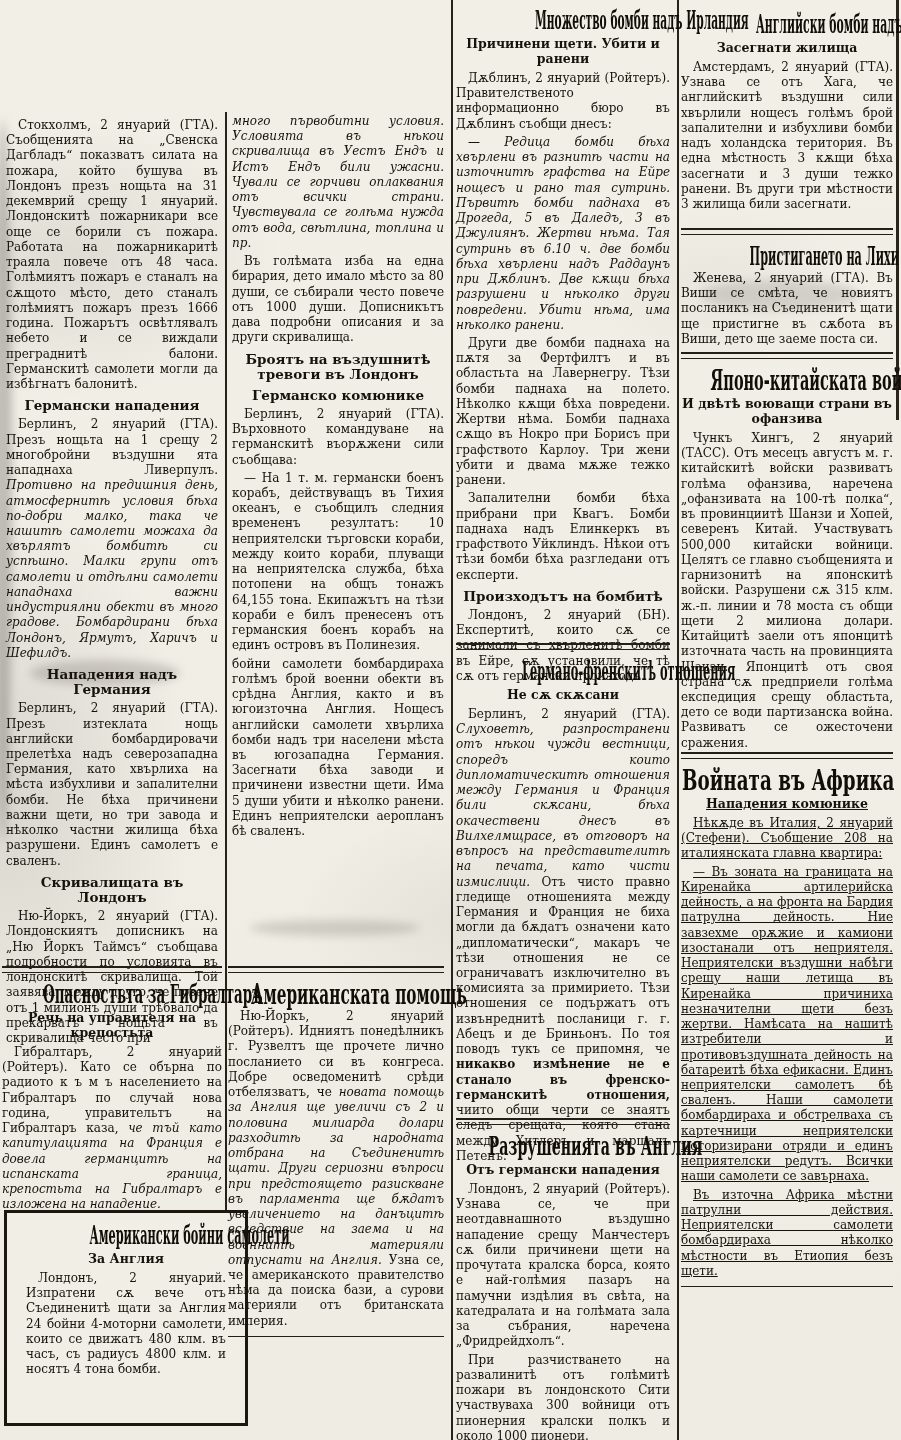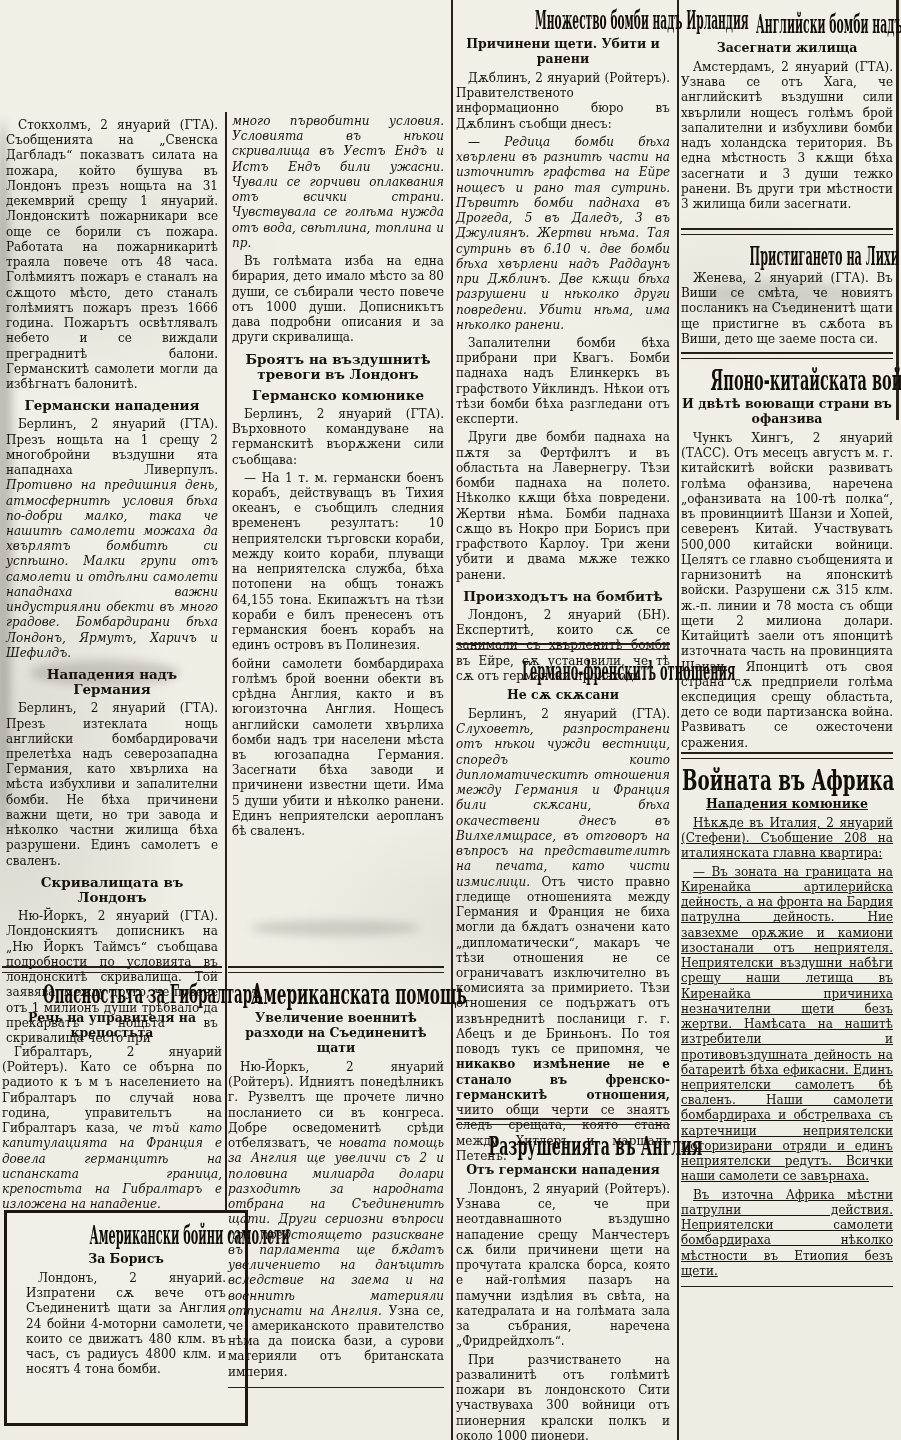--- a/index.html
+++ b/index.html
@@ -73,55 +73,54 @@
     </div>
     <div class="sh">Речь на управителя на крепостьта</div>
     <p class="p"><span>Гибралтаръ, 2 януарий (Ройтеръ). Като се обърна по радиото к ъ м ъ населението на Гибралтаръ по случай нова година, управительтъ на Гибралтаръ каза,</span>
       <span class="ital">че тъй като капитулацията на Франция е довела германцитѣ на испанската граница, крепостьта на Гибралтаръ е изложена на нападение.</span></p>
   </div>
 
   <div class="abs box" style="left:4px;top:1210px;width:200px;height:196px;">
     <div class="hw hw-lg">
       <span class="fit" style="transform: scale(0.612, 1.45);">Американски бойни самолети</span>
     </div>
-    <div class="sh">За Борисъ</div>
+    <div class="sh">За Англия</div>
     <p class="p">Лондонъ, 2 януарий. Изпратени сѫ вече отъ Съединенитѣ щати за Англия 24 бойни 4-моторни самолети, които се движатъ 480 клм. въ часъ, съ радиусъ 4800 клм. и носятъ 4 тона бомби.</p>
   </div>
 
   <div class="abs" style="left:232px;top:114px;width:212px;">
     <p class="p cont ital">много първобитни условия. Условията въ нѣкои скривалища въ Уестъ Ендъ и Истъ Ендъ били ужасни. Чували се горчиви оплаквания отъ всички страни. Чувствувала се голѣма нужда отъ вода, свѣтлина, топлина и пр.</p>
     <p class="p">Въ голѣмата изба на една бирария, дето имало мѣсто за 80 души, се събирали често повече отъ 1000 души. Дописникътъ дава подробни описания и за други скривалища.</p>
     <div class="xh">Броятъ на въздушнитѣ тревоги въ Лондонъ</div>
     <div class="xh">Германско комюнике</div>
     <p class="p">Берлинъ, 2 януарий (ГТА). Върховното командуване на германскитѣ въорѫжени сили съобщава:</p>
     <p class="p">— На 1 т. м. германски боенъ корабъ, действуващъ въ Тихия океанъ, е съобщилъ следния времененъ резултатъ: 10 неприятелски търговски кораби, между които кораби, плуващи на неприятелска служба, бѣха потопени на общъ тонажъ 64,155 тона. Екипажътъ на тѣзи кораби е билъ пренесенъ отъ германския боенъ корабъ на единъ островъ въ Полинезия.</p>
     <p class="p cont">бойни самолети бомбардираха голѣмъ брой военни обекти въ срѣдна Англия, както и въ югоизточна Англия. Нощесъ английски самолети хвърлиха бомби надъ три населени мѣста въ югозападна Германия. Засегнати бѣха заводи и причинени известни щети. Има 5 души убити и нѣколко ранени. Единъ неприятелски аеропланъ бѣ сваленъ.</p>
   </div>
 
   <div class="abs" style="left:228px;top:966px;width:216px;">
     <div class="hr2"></div>
     <div class="hw hw-lg">
       <span class="fit" style="transform: scale(0.824, 1.5);">Американската помощь</span>
     </div>
-    <div class="sh">Увеличение военнитѣ разходи на Съединенитѣ щати</div>
     <p class="p"><span>Ню-Йоркъ, 2 януарий (Ройтеръ). Идниятъ понедѣлникъ г. Рузвелтъ ще прочете лично посланието си въ конгреса. Добре осведоменитѣ срѣди отбелязватъ, че</span>
       <span class="ital">новата помощь за Англия ще увеличи съ 2 и половина милиарда долари разходитѣ за народната отбрана на Съединенитѣ щати. Други сериозни въпроси при предстоящето разискване въ парламента ще бѫдатъ увеличението на данъцитѣ вследствие на заема и на военнитѣ материяли отпуснати на Англия.</span>
       <span>Узна се, че американското правителство нѣма да поиска бази, а сурови материяли отъ британската империя.</span></p>
     <div class="hr1"></div>
   </div>
 
   <div class="abs" style="left:456px;top:4px;width:214px;">
     <div class="hw hw-lg">
       <span class="fit" style="transform: scale(0.575, 1.45);">Множество бомби надъ Ирландия</span>
     </div>
     <div class="sh">Причинени щети. Убити и ранени</div>
     <p class="p">Дѫблинъ, 2 януарий (Ройтеръ). Правителственото информационно бюро въ Дѫблинъ съобщи днесъ:</p>
     <p class="p ital">— Редица бомби бѣха хвърлени въ разнитѣ части на източнитѣ графства на Ейре нощесъ и рано тая сутринь. Първитѣ бомби паднаха въ Дрогеда, 5 въ Даледъ, 3 въ Джулиянъ. Жертви нѣма. Тая сутринь въ 6.10 ч. две бомби бѣха хвърлени надъ Раддаунъ при Дѫблинъ. Две кѫщи бѣха разрушени и нѣколко други повредени. Убити нѣма, има нѣколко ранени.</p>
+    <p class="p">Други две бомби паднаха на пѫтя за Фертфилтъ и въ областьта на Лавернегру. Тѣзи бомби паднаха на полето. Нѣколко кѫщи бѣха повредени. Жертви нѣма. Бомби паднаха сѫщо въ Нокро при Борисъ при графството Карлоу. Три жени убити и двама мѫже тежко ранени.</p>
     <p class="p">Запалителни бомби бѣха прибрани при Квагъ. Бомби паднаха надъ Елинкеркъ въ графството Уйклиндъ. Нѣкои отъ тѣзи бомби бѣха разгледани отъ експерти.</p>
-    <p class="p">Други две бомби паднаха на пѫтя за Фертфилтъ и въ областьта на Лавернегру. Тѣзи бомби паднаха на полето. Нѣколко кѫщи бѣха повредени. Жертви нѣма. Бомби паднаха сѫщо въ Нокро при Борисъ при графството Карлоу. Три жени убити и двама мѫже тежко ранени.</p>
     <div class="xh">Произходътъ на бомбитѣ</div>
     <p class="p">Лондонъ, 2 януарий (БН). Експертитѣ, които сѫ се занимали съ хвърленитѣ бомби въ Ейре, сѫ установили, че тѣ сѫ отъ германски произходъ.</p>
   </div>
 
   <div class="abs" style="left:456px;top:643px;width:214px;">
     <div class="hr2"></div>
     <div class="hw hw-lg">
       <span class="fit" style="transform: scale(0.618, 1.45);">Германо-френскитѣ отношения</span>
     </div>
     <div class="sh">Не сѫ скѫсани</div>

